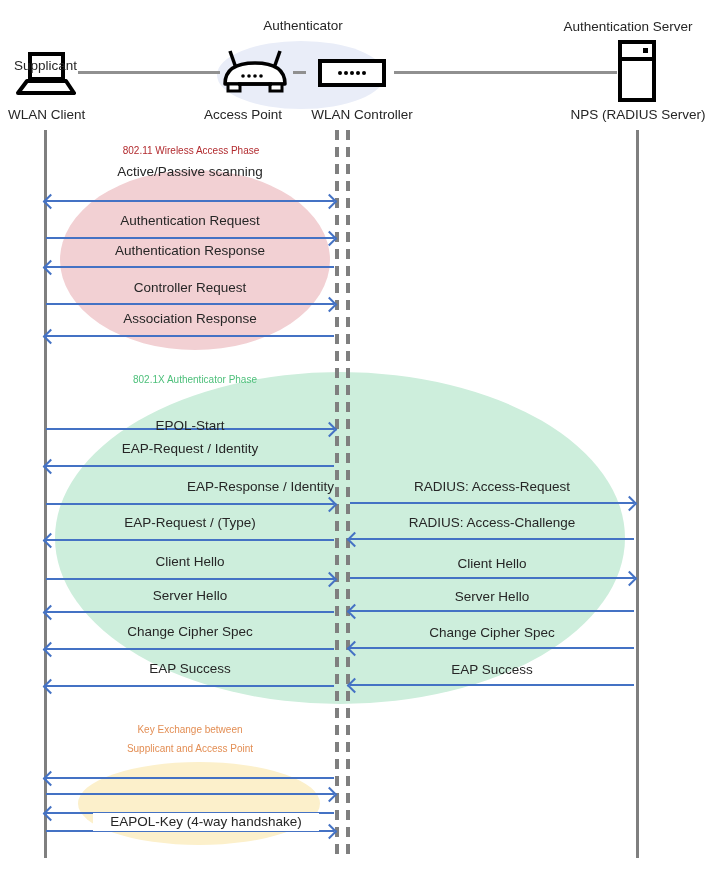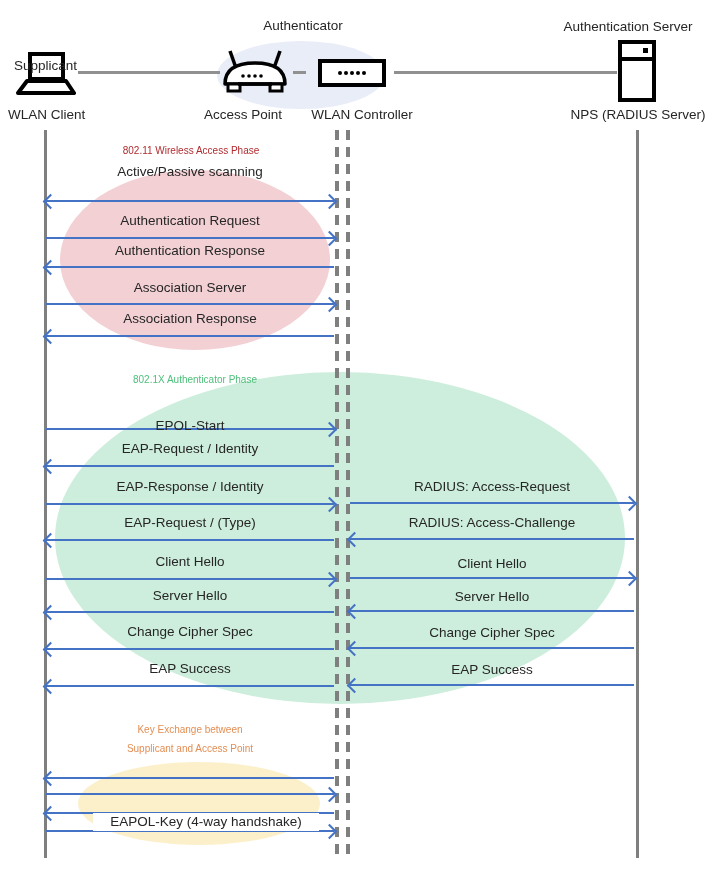--- a/index.html
+++ b/index.html
@@ -118,35 +118,35 @@
 
   <div class="lbl" style="left:46px;top:164px;width:288px;">Active/Passive scanning</div>
   <div class="arrow both" style="left:46px;top:200px;width:288px;"></div>
 
   <div class="lbl" style="left:46px;top:213px;width:288px;">Authentication Request</div>
   <div class="arrow right" style="left:46px;top:237px;width:288px;"></div>
 
   <div class="lbl" style="left:46px;top:243px;width:288px;">Authentication Response</div>
   <div class="arrow left" style="left:46px;top:266px;width:288px;"></div>
 
-  <div class="lbl" style="left:46px;top:280px;width:288px;">Association Server</div>
+  <div class="lbl" style="left:46px;top:280px;width:288px;">Controller Request</div>
   <div class="arrow right" style="left:46px;top:303px;width:288px;"></div>
 
   <div class="lbl" style="left:46px;top:311px;width:288px;">Association Response</div>
   <div class="arrow left" style="left:46px;top:335px;width:288px;"></div>
 
   <div class="phase-title" style="left:50px;top:374px;width:290px;color:#4EC07B;">802.1X Authenticator Phase</div>
 
   <div class="lbl" style="left:46px;top:418px;width:288px;">EPOL-Start</div>
   <div class="arrow right" style="left:46px;top:428px;width:288px;"></div>
 
   <div class="lbl" style="left:46px;top:441px;width:288px;">EAP-Request / Identity</div>
   <div class="arrow left" style="left:46px;top:465px;width:288px;"></div>
 
-  <div class="lbl" style="left:46px;top:479px;width:288px;">EAP-Response / Identity</div>
+  <div class="lbl" style="left:46px;top:479px;width:288px;text-align:right;">EAP-Response / Identity</div>
   <div class="arrow right" style="left:46px;top:503px;width:288px;"></div>
   <div class="lbl" style="left:350px;top:479px;width:284px;">RADIUS: Access-Request</div>
   <div class="arrow right" style="left:350px;top:502px;width:284px;"></div>
 
   <div class="lbl" style="left:46px;top:515px;width:288px;">EAP-Request / (Type)</div>
   <div class="arrow left" style="left:46px;top:539px;width:288px;"></div>
   <div class="lbl" style="left:350px;top:515px;width:284px;">RADIUS: Access-Challenge</div>
   <div class="arrow left" style="left:350px;top:538px;width:284px;"></div>
 
   <div class="lbl" style="left:46px;top:554px;width:288px;">Client Hello</div>

